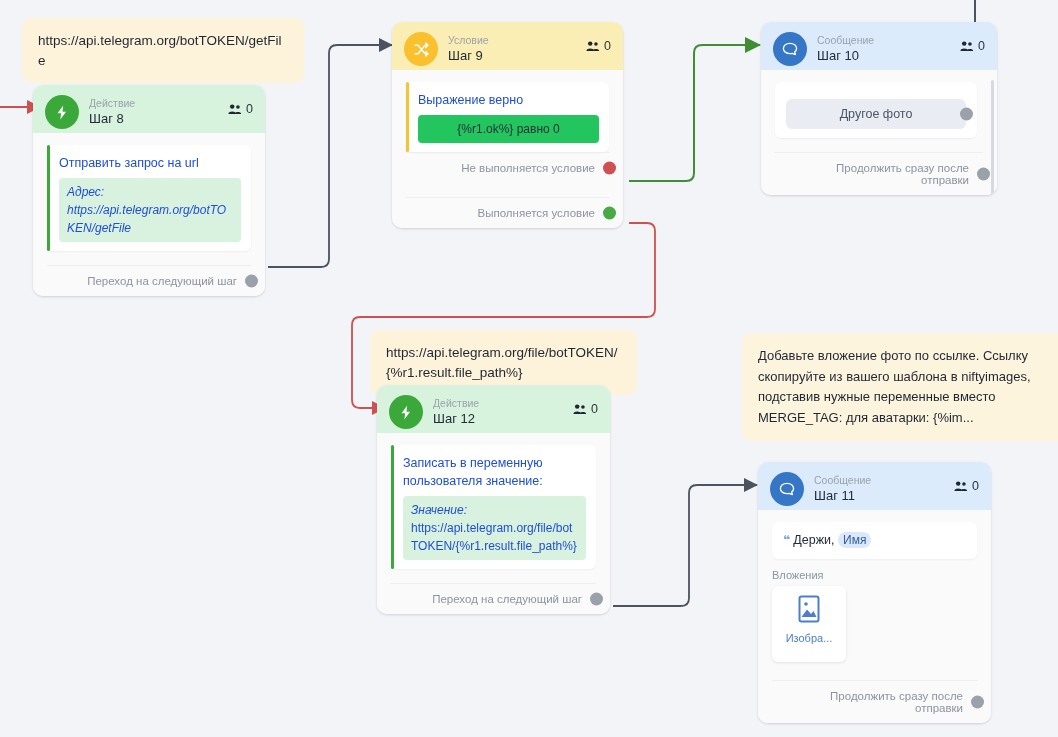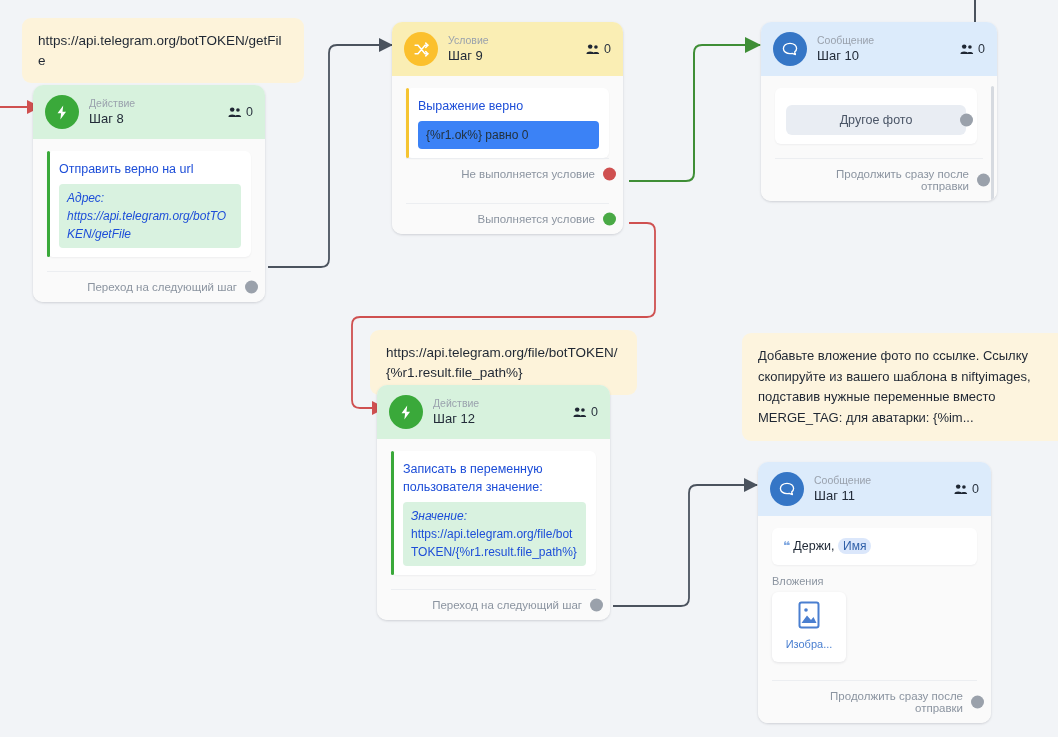--- a/index.html
+++ b/index.html
@@ -10,21 +10,21 @@
     font-family:"Liberation Sans","DejaVu Sans",sans-serif;
     overflow:hidden;position:relative;
   }
   #canvas{position:absolute;inset:0;width:996px;height:737px;}
   svg.wires{position:absolute;left:0;top:0;width:1058px;height:737px;pointer-events:none;}
 
   
   .node{position:absolute;border-radius:10px;background:#fafafa;
         box-shadow:0 1px 3px rgba(16,24,40,.10),0 1px 2px rgba(16,24,40,.06);
         overflow:hidden;}
-  .node-head{display:flex;align-items:center;padding:10px 12px 10px 12px;position:relative;}
+  .node-head{display:flex;align-items:center;padding:10px 12px 4px 12px;position:relative;}
   .node-head .badge{width:34px;height:34px;border-radius:50%;flex:0 0 34px;
         display:flex;align-items:center;justify-content:center;color:#fff;}
   .node-head .titles{margin-left:10px;line-height:1.25;}
   .node-type{font-size:10.5px;color:#9aa2ad;}
   .node-step{font-size:13px;color:#222b38;margin-top:1px;}
   .node-users{position:absolute;right:12px;top:50%;transform:translateY(-50%);
         display:flex;align-items:center;gap:4px;font-size:12.5px;color:#2b3440;}
   .node-body{padding:12px 14px 0 14px;background:#fafafa;}
 
   .head-green{background:#d7f2dd;}
@@ -37,21 +37,21 @@
   
   .block{background:#fff;border-radius:6px;padding:9px 10px 9px 12px;position:relative;
          box-shadow:0 1px 2px rgba(16,24,40,.05);}
   .block:before{content:"";position:absolute;left:0;top:0;bottom:0;width:3px;border-radius:3px;}
   .block.g:before{background:#3aa93a;}
   .block.y:before{background:#f5c431;}
   .block-title{font-size:12.5px;color:#1d4ed8;line-height:1.45;}
   .chip{border-radius:4px;padding:5px 8px;margin-top:6px;font-size:12px;line-height:1.5;
         word-break:break-word;}
   .chip-g{background:#d9f2e0;color:#1d4ed8;font-style:italic;}
-  .chip-y{background:#3b82f6;color:#23313c;}
+  .chip-y{background:#22c55e;color:#23313c;text-align:center;}
   .chip .norm{font-style:normal;}
   .chip .ital{font-style:italic;}
 
   
   .port-row{border-top:1px solid #eceef1;margin-top:12px;padding:9px 14px 9px 14px;
         text-align:right;font-size:11.5px;color:#8b94a0;position:relative;}
   .port-row.first{margin-top:14px;}
   .port{position:absolute;width:13px;height:13px;border-radius:50%;top:50%;
         transform:translateY(-50%);right:-7px;}
   .port-gray{background:#9aa1ab;}
@@ -67,21 +67,21 @@
   .bubble{background:#fff;border-radius:6px;padding:9px 11px;box-shadow:0 1px 2px rgba(16,24,40,.05);}
   .bubble-text{font-size:12.5px;color:#222b38;line-height:1.5;display:block;}
   .quote{color:#7fa7e0;font-weight:bold;margin-right:3px;}
   .inline-var{background:#dbe7fb;color:#2f5fa8;border-radius:8px;padding:1px 5px;font-size:12px;}
   .kb-btn{margin-top:8px;background:#e9edf3;border-radius:6px;padding:8px 10px;text-align:center;
         font-size:12.5px;color:#4a5566;position:relative;}
   .kb-btn .port{right:-7px;}
   .vscroll{position:absolute;right:3px;width:3px;border-radius:2px;background:#d6dae0;}
 
   .attach-label{font-size:11px;color:#8b94a0;margin:10px 0 5px 0;}
-  .attach-card{width:62px;background:#fff;border-radius:6px;padding:9px 6px 12px 6px;
+  .attach-card{width:62px;background:#fff;border-radius:6px;padding:9px 6px 18px 6px;
         text-align:center;box-shadow:0 1px 3px rgba(16,24,40,.10);}
   .attach-name{font-size:11px;color:#4a7fd0;margin-top:5px;}
 </style>
 </head>
 <body>
 
 <div id="canvas">
 
   <svg class="wires" viewBox="0 0 1058 737">
     <defs>
@@ -129,21 +129,21 @@
           <circle cx="6" cy="4.6" r="3.2" fill="#1f2733"></circle>
           <path d="M0.6 15 C0.6 10.6 11.4 10.6 11.4 15 z" fill="#1f2733"></path>
           <circle cx="14.2" cy="5.2" r="2.6" fill="#1f2733"></circle>
           <path d="M9.6 15 C9.6 11.4 18.8 11.4 18.8 15 z" fill="#1f2733"></path>
         </svg>
         <span>0</span>
       </div>
     </div>
     <div class="node-body">
       <div class="block g">
-        <div class="block-title">Отправить верно на url</div>
+        <div class="block-title">Отправить запрос на url</div>
         <div class="chip chip-g">
           <span class="ital">Адрес:</span><br>
           <span class="ital">https://api.telegram.org/botTOKEN/getFile</span>
         </div>
       </div>
       <div class="port-row first">
         <span>Переход на следующий шаг</span>
         <span class="port port-gray"></span>
       </div>
     </div>

